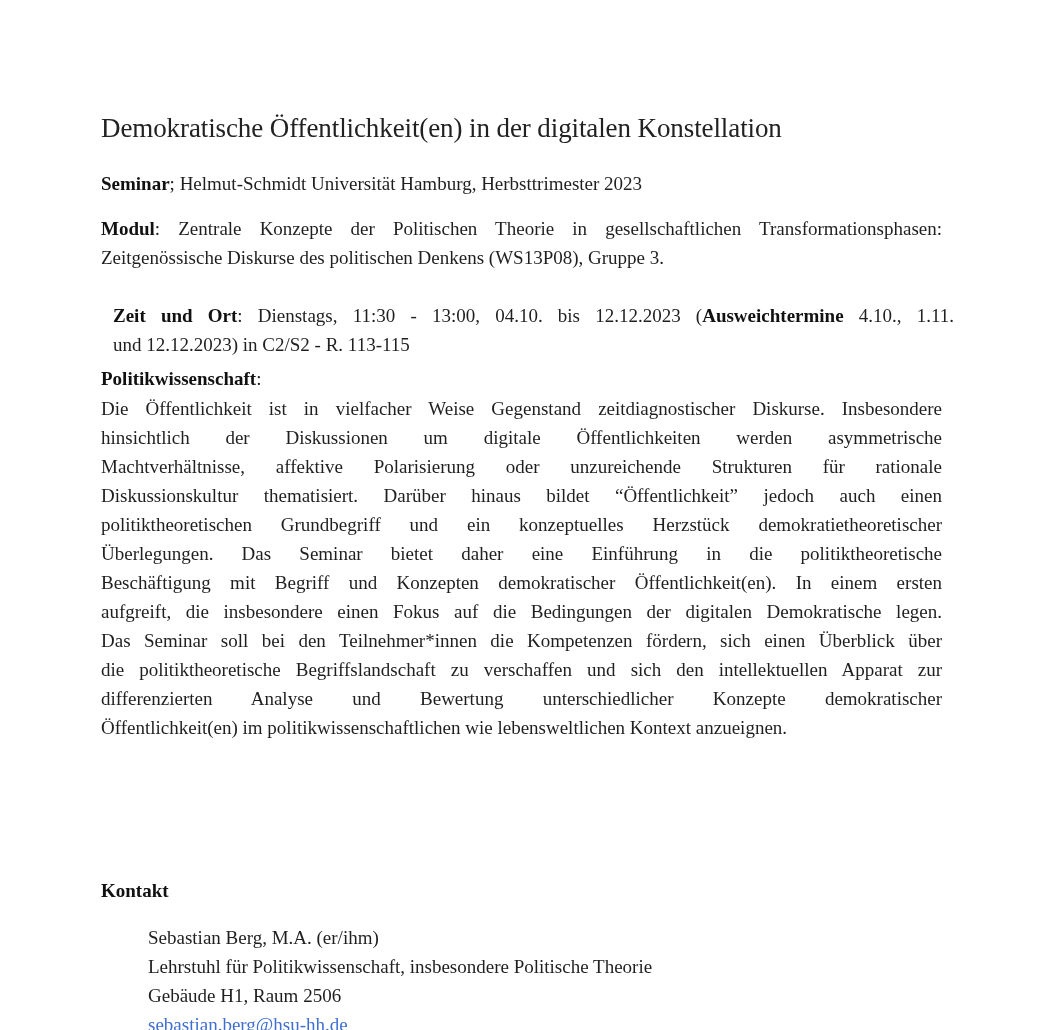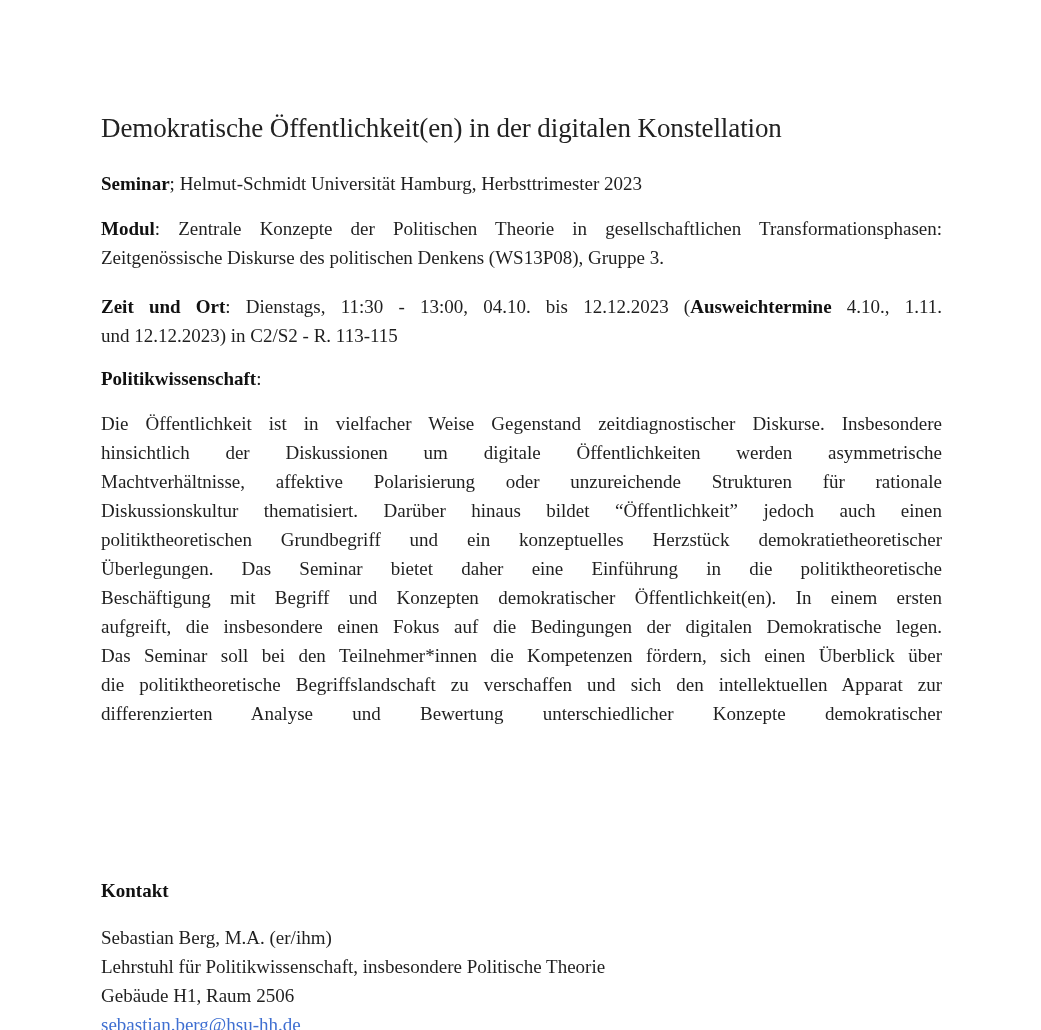--- a/index.html
+++ b/index.html
@@ -49,26 +49,26 @@
       text-align-last: justify;
       white-space: nowrap;
     }
     .line-last {
       display: block;
       text-align: center;
       white-space: nowrap;
     }
     .seminar { top: 169px; white-space: nowrap; }
     .modul { top: 214px; }
-    .zeit { top: 292px; }
+    .zeit { top: 301px; margin-left: 12px; }
     .beschr-label { top: 364px; }
-    .description { top: 409px; }
+    .description { top: 394px; }
     .kontakt-heading { top: 876px; }
     .contact { top: 923px; }
-    .contact span { display: block; white-space: nowrap; }
+    .contact span { display: block; white-space: nowrap; margin-left: 47px; }
     .email {
       color: #3f6fd1;
       text-decoration: underline;
       text-decoration-color: #3f6fd1;
     }
   </style>
 </head>
 <body>
 
 <div class="page">
@@ -98,20 +98,21 @@
     <span class="line-just">hinsichtlich der Diskussionen um digitale Öffentlichkeiten werden asymmetrische</span>
     <span class="line-just">Machtverhältnisse, affektive Polarisierung oder unzureichende Strukturen für rationale</span>
     <span class="line-just">Diskussionskultur thematisiert. Darüber hinaus bildet “Öffentlichkeit” jedoch auch einen</span>
     <span class="line-just">politiktheoretischen Grundbegriff und ein konzeptuelles Herzstück demokratietheoretischer</span>
     <span class="line-just">Überlegungen. Das Seminar bietet daher eine Einführung in die politiktheoretische</span>
     <span class="line-just">Beschäftigung mit Begriff und Konzepten demokratischer Öffentlichkeit(en). In einem ersten</span>
     <span class="line-just">aufgreift, die insbesondere einen Fokus auf die Bedingungen der digitalen Demokratische legen.</span>
     <span class="line-just">Das Seminar soll bei den Teilnehmer*innen die Kompetenzen fördern, sich einen Überblick über</span>
     <span class="line-just">die politiktheoretische Begriffslandschaft zu verschaffen und sich den intellektuellen Apparat zur</span>
     <span class="line-just">differenzierten Analyse und Bewertung unterschiedlicher Konzepte demokratischer</span>
+    <span class="line-last">Öffentlichkeit(en) im politikwissenschaftlichen wie  lebensweltlichen Kontext anzueignen.</span>
   </p>
 
   <p class="para kontakt-heading">
     <b>Kontakt</b>
   </p>
 
   <p class="para contact">
     <span>Sebastian Berg, M.A. (er/ihm)</span>
     <span>Lehrstuhl für Politikwissenschaft, insbesondere Politische Theorie</span>
     <span>Gebäude H1, Raum 2506</span>

